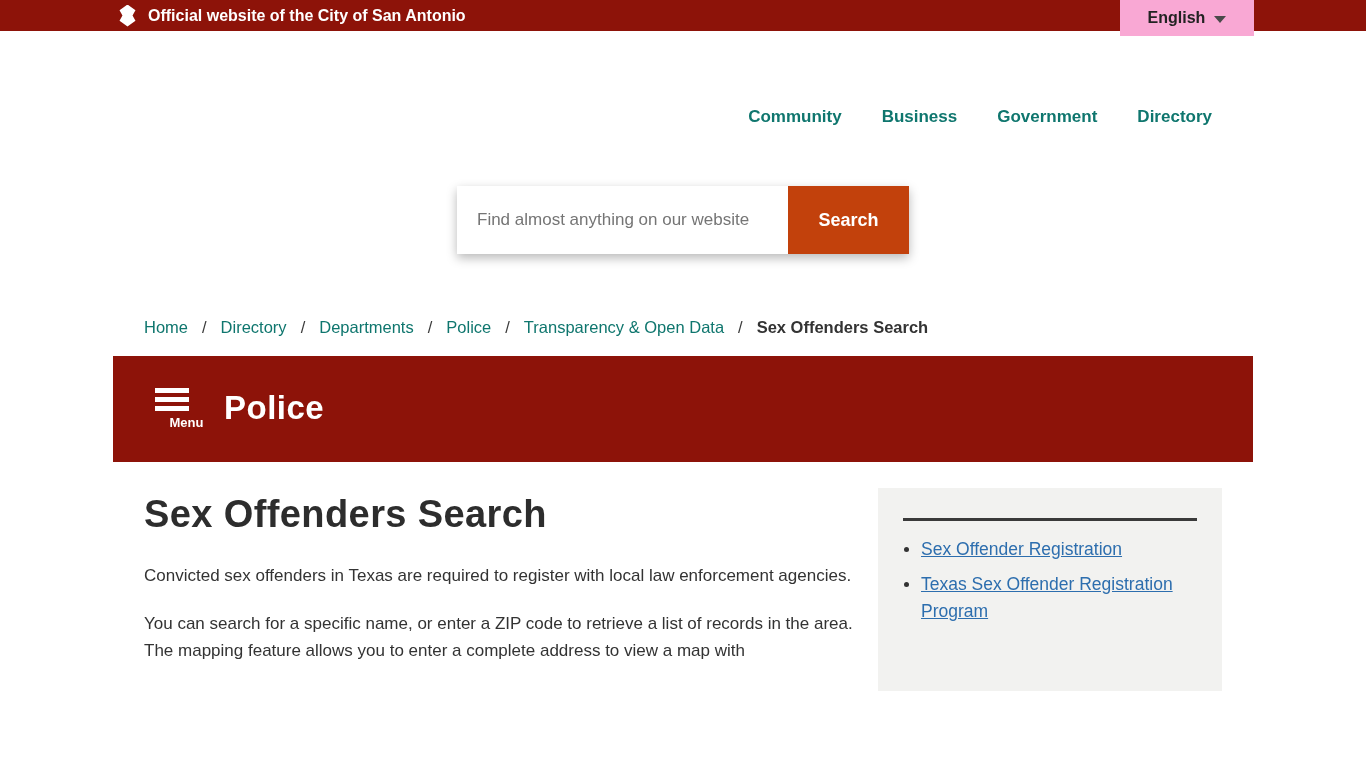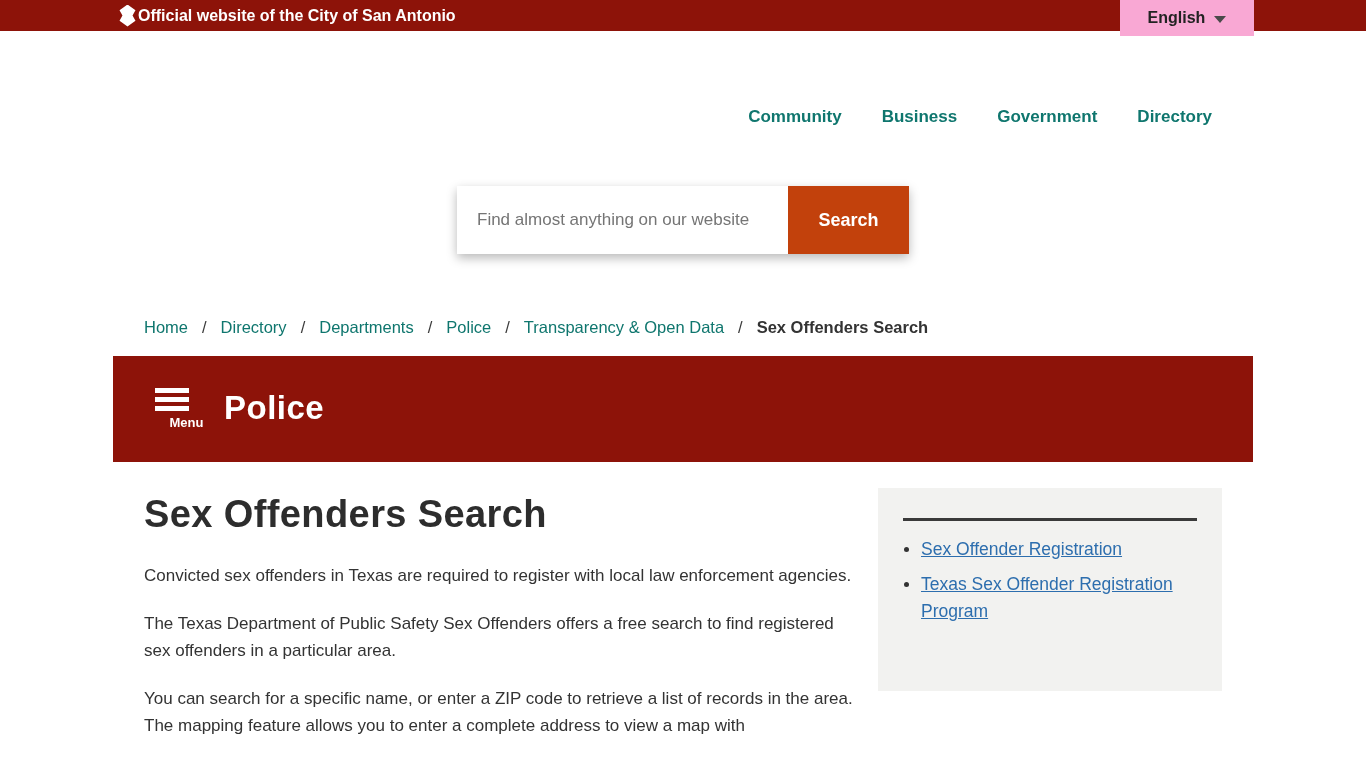--- a/index.html
+++ b/index.html
@@ -12,21 +12,21 @@
   .page { position: relative; width: 1366px; height: 768px; }
 
   
   .topbar {
     position: absolute; left: 0; top: 0; width: 1366px; height: 31px;
     background: #8D1309;
     display: flex; align-items: center;
   }
   .official {
     position: absolute; left: 117px; top: 0; height: 31px;
-    display: flex; align-items: center; 
+    display: flex; align-items: center; gap: 10px;
   }
   .diamond {
     width: 21px; height: 22px; background: #ffffff; display: inline-block;
     clip-path: polygon(50% 0%, 88% 26%, 74% 50%, 88% 74%, 50% 100%, 12% 74%, 26% 50%, 12% 26%);
   }
   .official-text { color: #ffffff; font-size: 16px; font-weight: bold; }
   .langbox {
     position: absolute; left: 1120px; top: 0; width: 134px; height: 36px;
     background: #f9a8d4; display: flex; align-items: center; justify-content: center;
     gap: 9px; cursor: pointer;
@@ -163,21 +163,20 @@
           <span></span>
       </span>
       <span class="menu-label">Menu</span>
     </button>
     <div class="dept-title">Police</div>
   </div>
 
   <div class="article">
     <h1>Sex Offenders Search</h1>
     <p>Convicted sex offenders in Texas are required to register with local law enforcement agencies.</p>
-    <p>The Texas Department of Public Safety Sex Offenders offers a free search to find registered sex offenders in a particular area.</p>
     <p>You can search for a specific name, or enter a ZIP code to retrieve a list of records in the area. The mapping feature allows you to enter a complete address to view a map with</p>
   </div>
 
   <aside class="sidebar">
     <div class="divider"></div>
     <ul>
       <li>
         <a>Sex Offender Registration</a>
       </li>
       <li>

